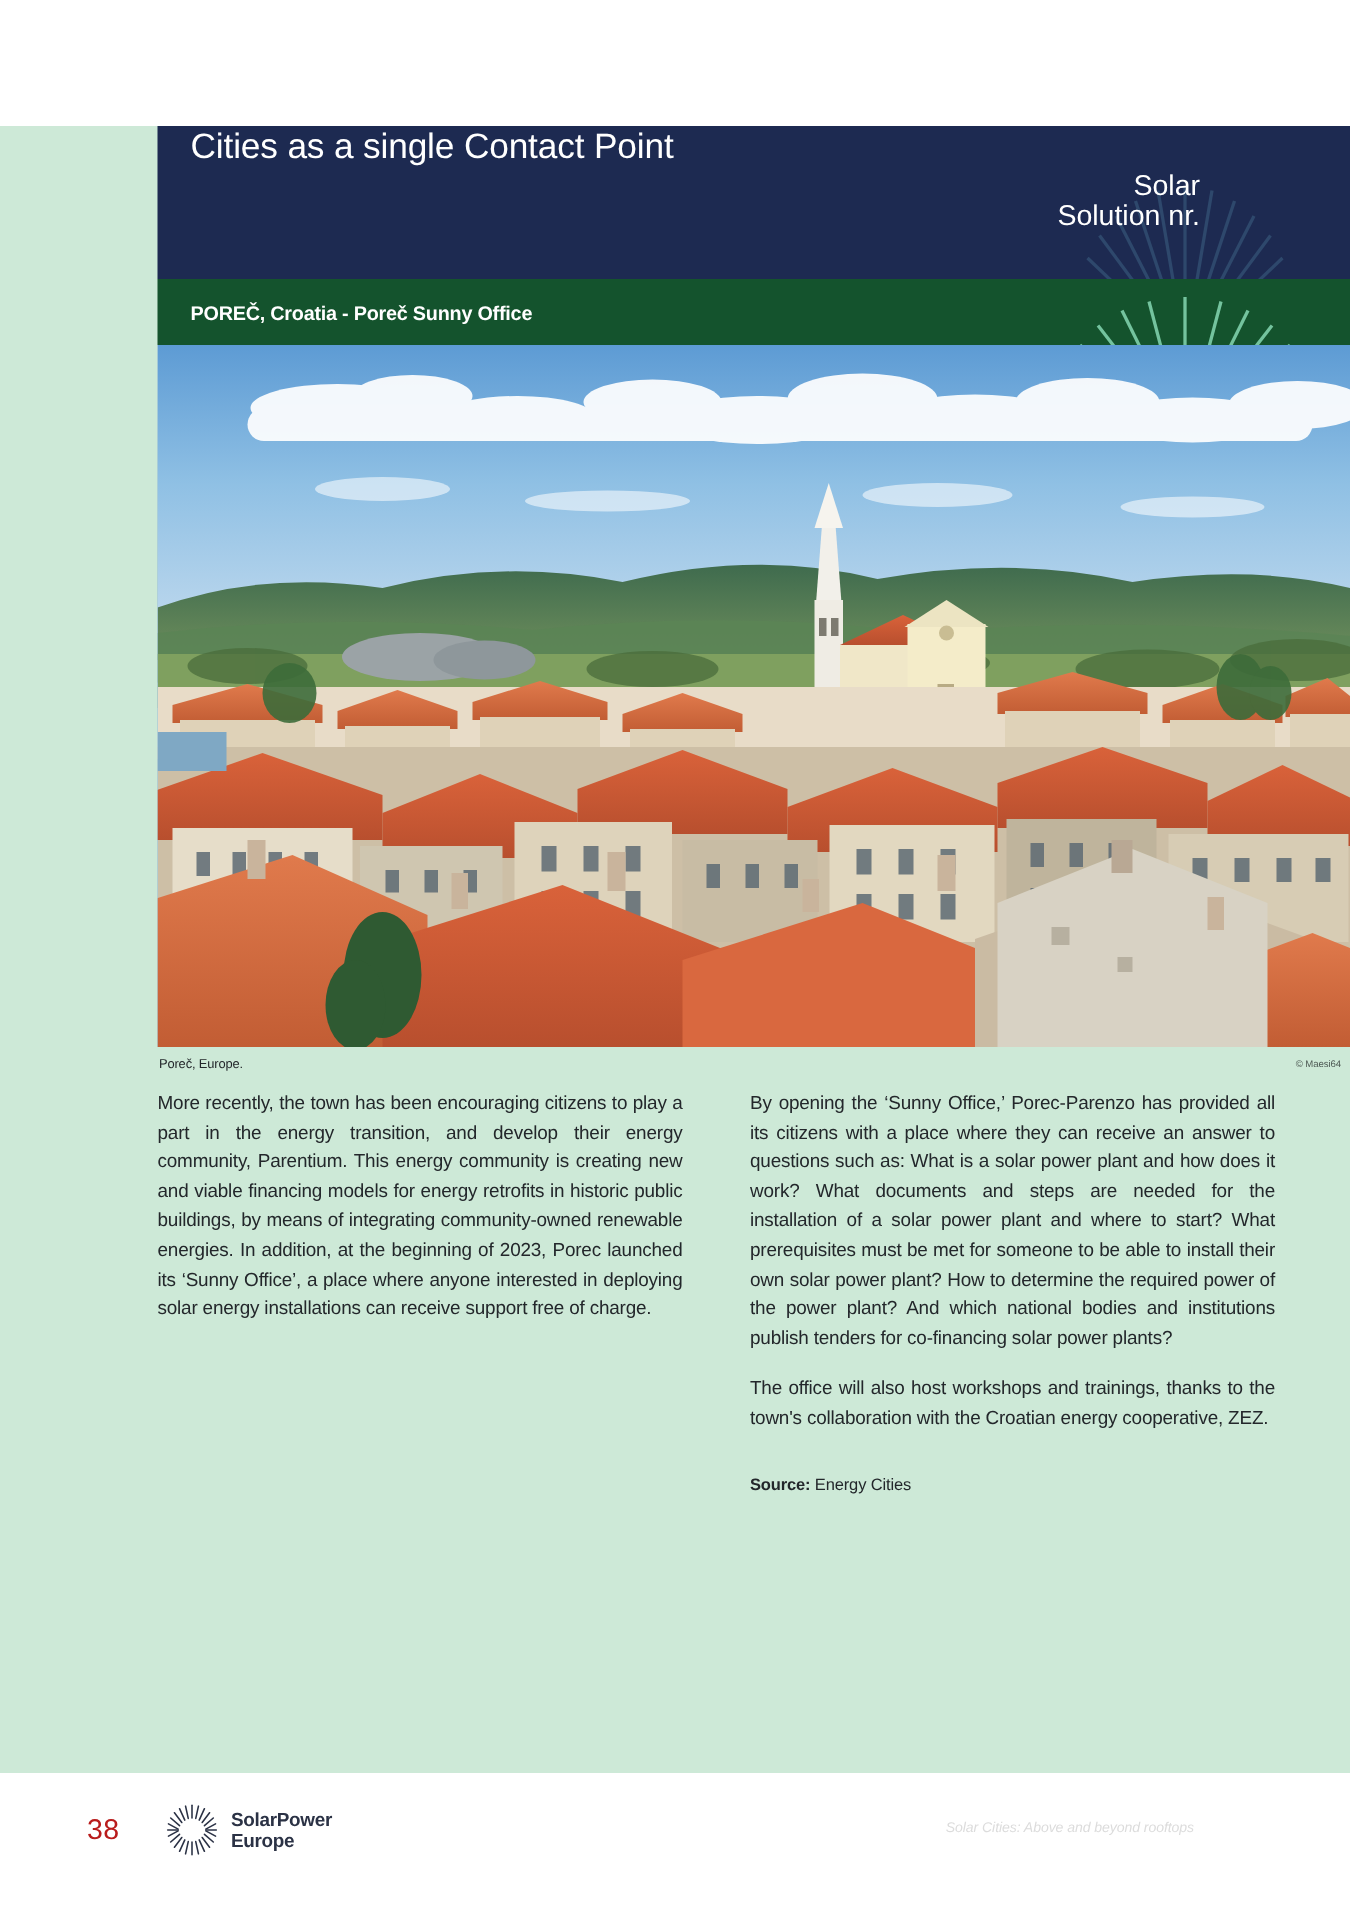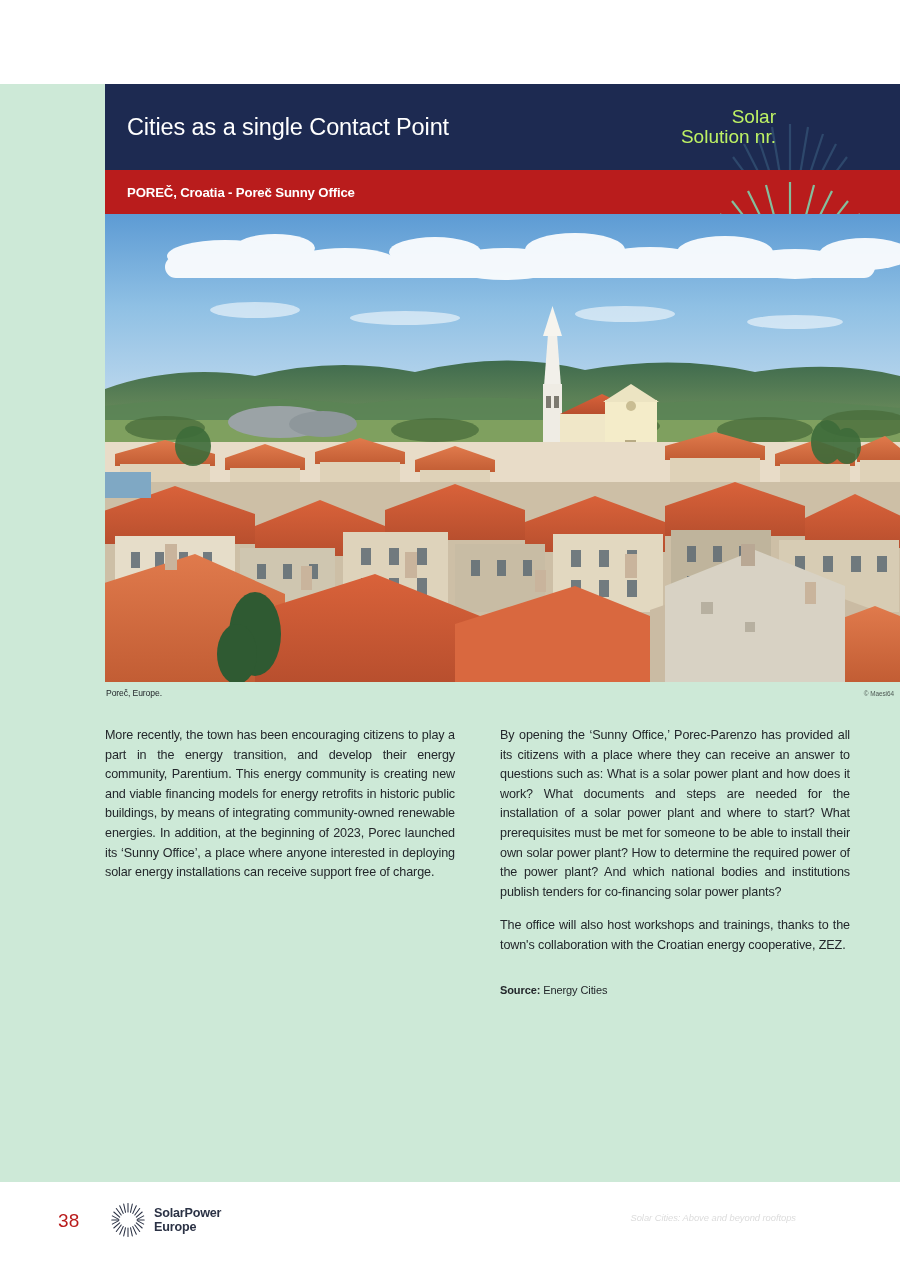--- a/index.html
+++ b/index.html
@@ -24,43 +24,42 @@
   
   .card {
     position: absolute;
     left: 105px; top: 84px;
     width: 795px;
   }
 
   
   .header-navy {
     position: relative;
-    height: 86px;
+    height: 102px;
     background: #1d2a51;
     overflow: hidden;
     display: flex;
-    align-items: center;
   }
   .header-title {
     position: relative;
     z-index: 3;
     color: #ffffff;
     font-size: 23.5px;
     font-weight: 400;
     letter-spacing: -0.1px;
     margin-left: 22px;
     white-space: nowrap;
   }
   .solution-block {
     position: absolute;
-    right: 124px; top: 50%;
+    right: 100px; top: 50%;
     transform: translateY(-50%);
     z-index: 3;
     text-align: right;
-    color: #bef264;
+    color: #ffffff;
     line-height: 1.06;
     font-size: 19px;
     white-space: nowrap;
   }
   .solution-num {
     position: absolute;
     right: 8px; top: 50%;
     transform: translateY(-52%);
     z-index: 3;
     color: #3cb584;
@@ -78,21 +77,21 @@
     z-index: 1;
     pointer-events: none;
     overflow: hidden;
   }
   .sunburst-wrap svg { display: block; }
 
   
   .header-green {
     position: relative;
     height: 44px;
-    background: #b91c1c;
+    background: #14532d;
     display: flex;
     align-items: center;
     overflow: hidden;
   }
   .subtitle {
     position: relative;
     z-index: 3;
     color: #ffffff;
     font-size: 13.2px;
     font-weight: bold;

